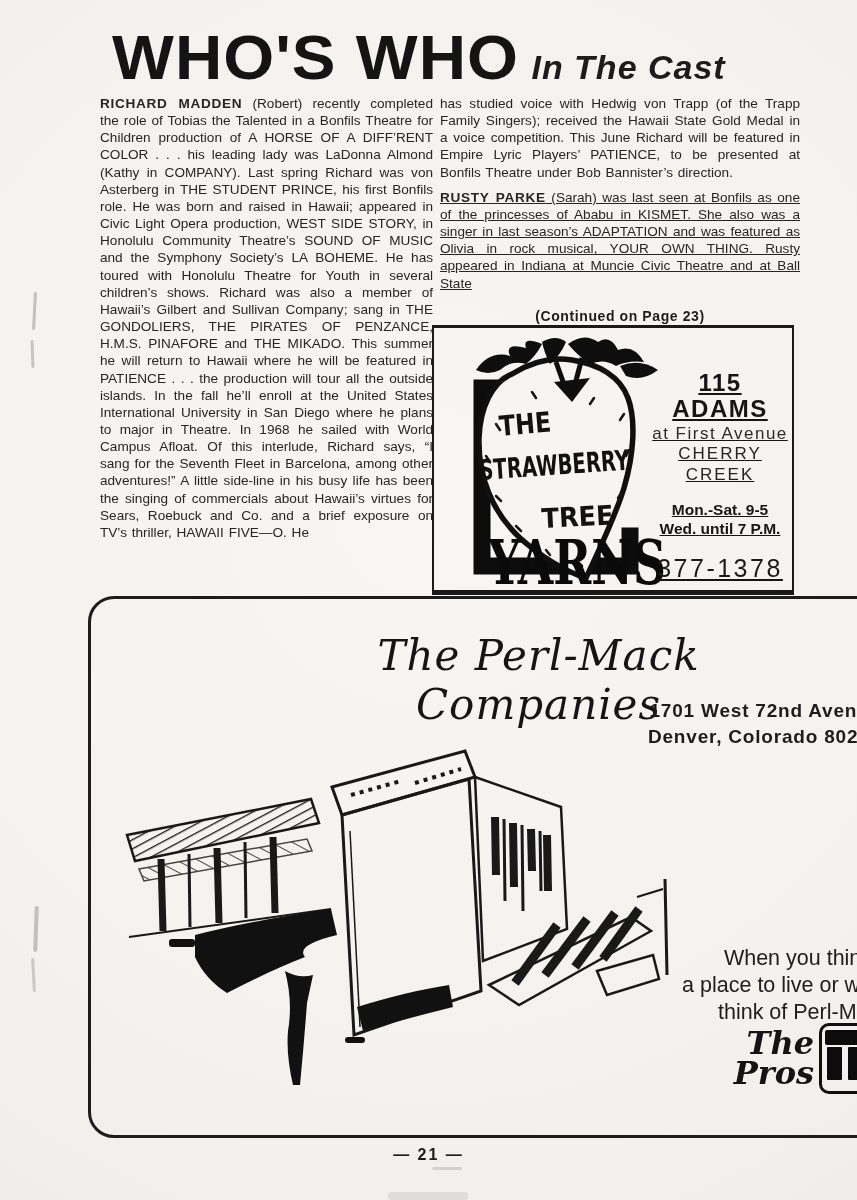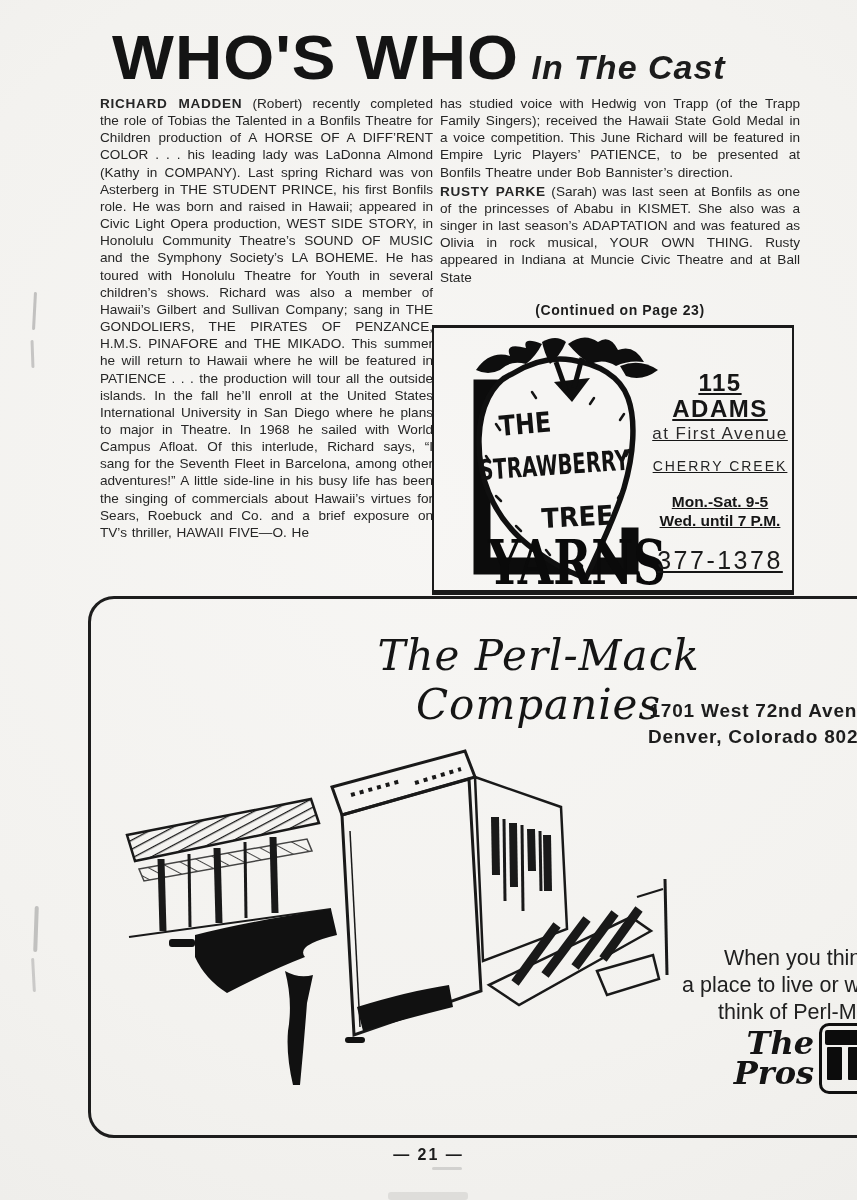--- a/index.html
+++ b/index.html
@@ -16,33 +16,33 @@
   }
   .masthead .subtitle{
     display:inline-block; margin-left:28px; font-size:34px; font-style:italic; font-weight:600;
     color:#1c1c1c; vertical-align:baseline; letter-spacing:1px;
   }
   
   .col{position:absolute; top:95px;}
   .col-left{left:100px; width:333px;}
   .col-right{left:440px; width:360px;}
   .bio{margin:0; font-size:13.6px; line-height:17.15px; text-align:justify; word-spacing:1px; color:#262626;}
-  .bio-gap{margin-top:2px;}
+  .bio-gap{margin-top:8px;text-decoration:underline;}
   .bio-name{font-weight:bold; letter-spacing:0.7px;}
   .continued{margin:16px 0 0 0; font-size:14px; font-weight:bold; text-align:center; letter-spacing:0.6px; color:#1d1d1d;}
   
   .ad-strawberry{
     position:absolute; left:432px; top:325px; width:362px; height:270px; box-sizing:border-box;
     border:2px solid #1a1a1a; border-top-width:3px; border-bottom-width:5px; background:transparent;
   }
   .st-logo{position:absolute; left:4px; top:2px;}
   .st-info{position:absolute; left:218px; right:4px; top:42px; text-align:center; color:#161616;text-decoration:underline;}
   .st-address{font-size:24px; font-weight:bold; letter-spacing:1.5px; line-height:26px;}
   .st-address-sub{font-size:17px; letter-spacing:1.5px; line-height:19px; margin-top:2px; color:#2b2b2b;}
-  .st-district{font-size:14px; letter-spacing:2px; line-height:21px; margin-top:13px; color:#242424;}
+  .st-district{font-size:17px; letter-spacing:2px; line-height:21px; margin-top:0; color:#242424;}
   .st-hours{font-size:15.5px; font-weight:bold; line-height:19px;}
   .st-hours-first{margin-top:15px;}
   .st-phone{font-size:25px; letter-spacing:2.5px; margin-top:16px; color:#1b1b1b;}
   
   .ad-perlmack{
     position:absolute; left:88px; top:596px; width:824px; height:542px; box-sizing:border-box;
     border:3px solid #1d1d1d; border-radius:26px;
   }
   .pm-title{
     position:absolute; left:175px; top:32px; width:545px; text-align:center;

